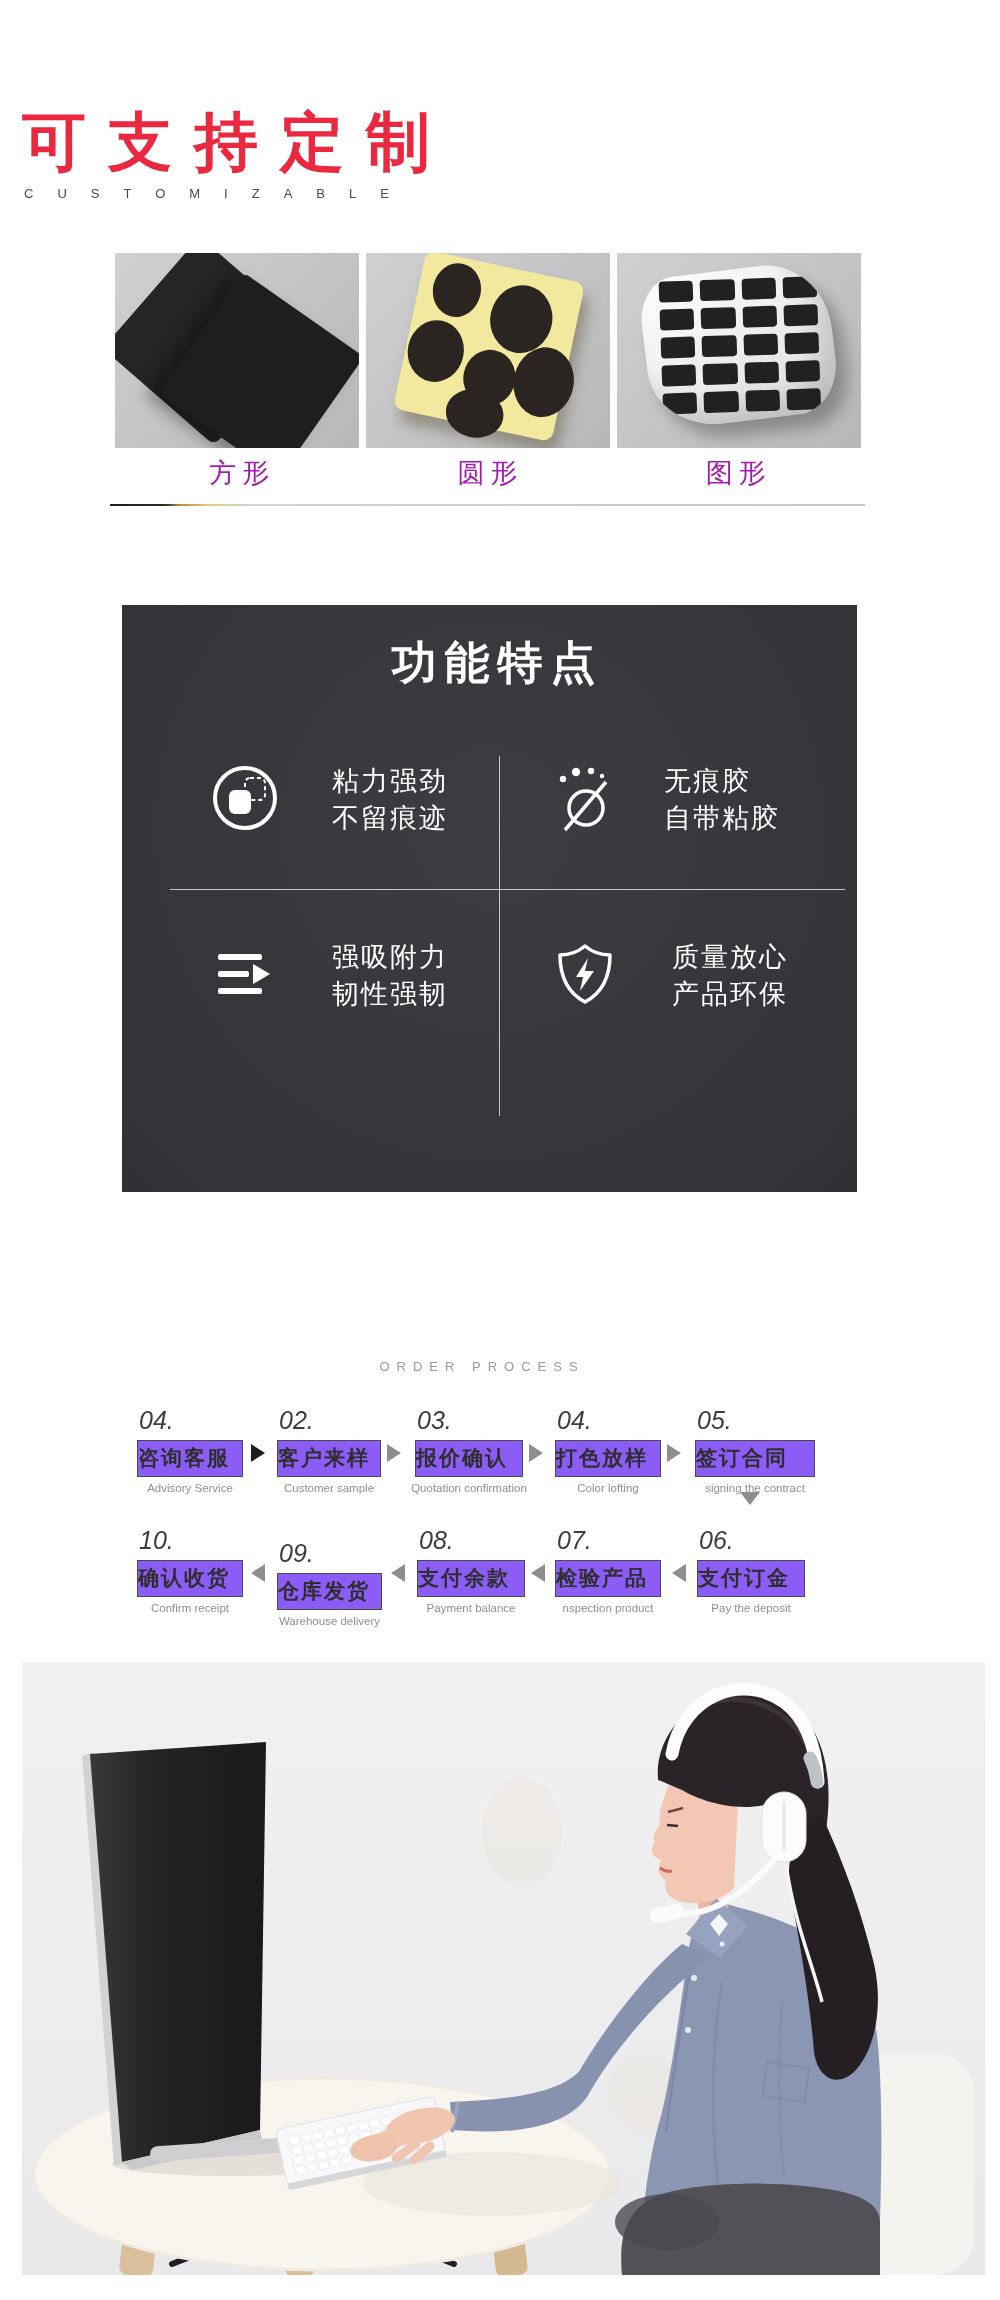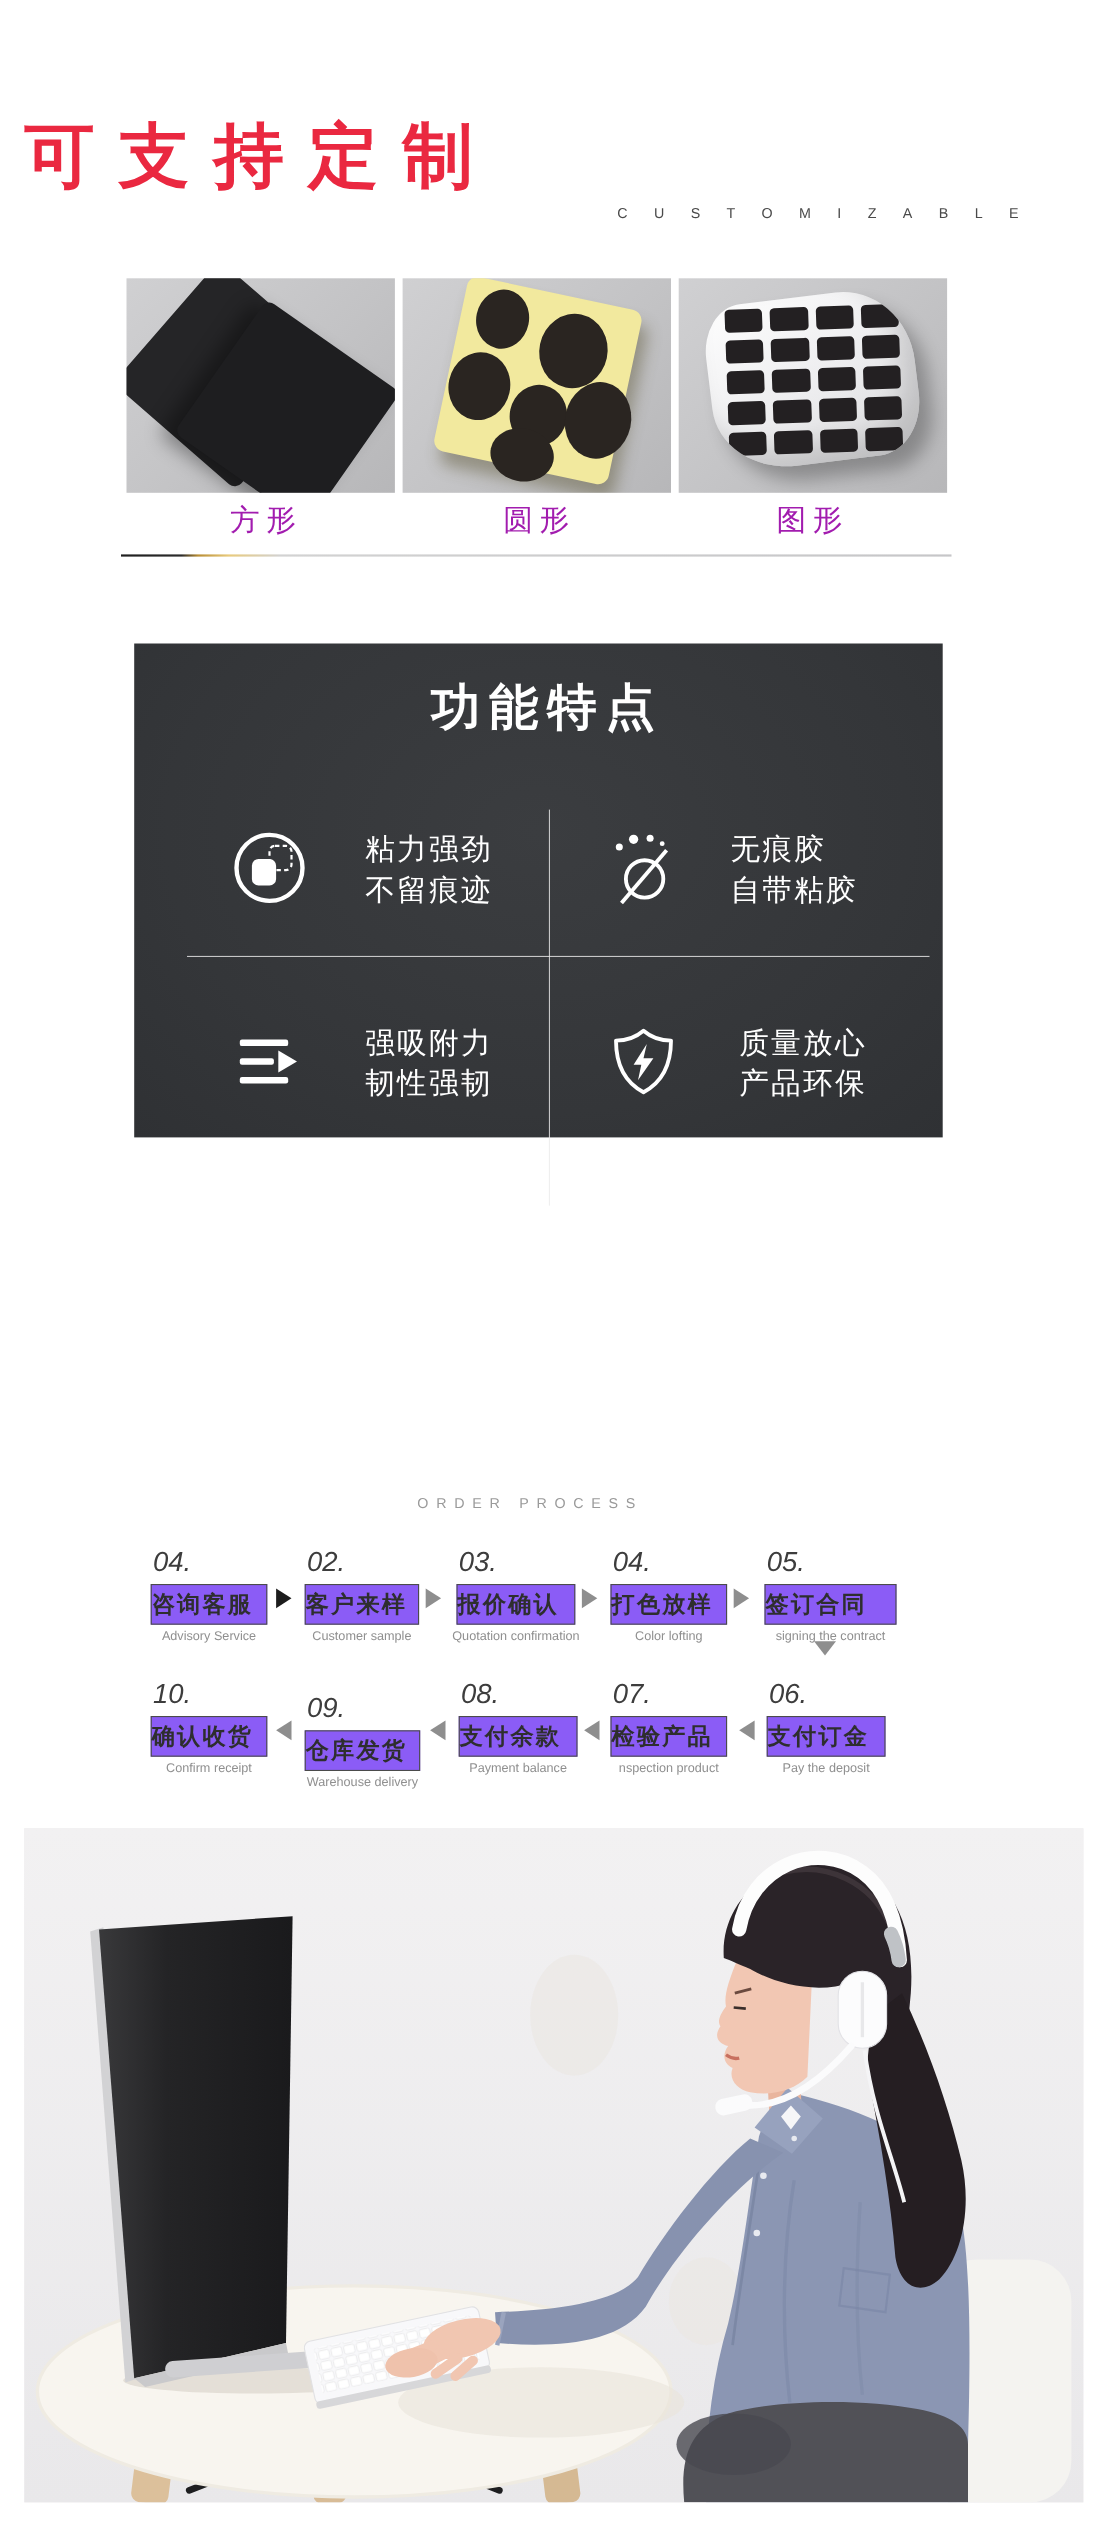--- a/index.html
+++ b/index.html
@@ -2,22 +2,22 @@
 <html><head>
 <meta charset="utf-8">
 <style>
   html,body{margin:0;padding:0;background:#fff;}
   .page{position:relative;width:1000px;height:2300px;background:#fff;overflow:hidden;
         font-family:"Liberation Sans",sans-serif;}
 
   
   .main-title{position:absolute;top:104px;left:0;width:950px;
     font-size:64px;font-weight:800;color:#EA2840;letter-spacing:22px;padding-left:22px;line-height:76px;}
-  .sub-title{position:absolute;top:186px;left:0;width:950px;text-align:right;
-    font-size:13px;color:#4a4a4a;letter-spacing:24px;}
+  .sub-title{position:absolute;top:186px;left:0;width:950px;text-align:left;
+    font-size:13px;color:#4a4a4a;letter-spacing:24px;padding-left:24px;}
 
   
   .products{position:absolute;left:115px;top:253px;display:flex;gap:7px;}
   .pimg{width:244px;height:195px;position:relative;overflow:hidden;
     background:linear-gradient(135deg,#d0d0d2 0%,#c3c3c5 55%,#b7b7b9 100%);}
   .sq{position:absolute;background:#1e1e20;border-radius:8px;width:148px;height:148px;}
   .sq.b{left:18px;top:14px;transform:rotate(41deg);background:#252527;}
   .sq.f{left:72px;top:48px;transform:rotate(35deg);box-shadow:-10px 10px 16px rgba(0,0,0,.35);}
   .sheet{position:absolute;left:42px;top:12px;width:162px;height:162px;background:#F2E99E;
     border-radius:10px;transform:rotate(12deg);box-shadow:8px 12px 14px rgba(90,85,50,.45);}
@@ -28,27 +28,27 @@
     box-shadow:inset -14px -18px 24px rgba(0,0,0,.14),10px 14px 16px rgba(0,0,0,.28);}
   .pat{position:absolute;left:16px;top:10px;right:14px;bottom:14px;display:grid;
     grid-template-columns:repeat(4,1fr);gap:7px;transform:rotate(5deg);}
   .pat div{background:#232022;border-radius:4px;height:21px;}
   .plabels{position:absolute;left:115px;top:455px;width:745px;display:flex;}
   .plabel{flex:1;text-align:center;font-size:27px;color:#a21caf;letter-spacing:6px;padding-left:6px;}
   .divider{position:absolute;left:110px;top:504px;width:755px;height:2px;
     background:linear-gradient(90deg,#1f1f1f 0,#2c2c2c 55px,#b98e35 70px,#e8ca7c 98px,#d2d2d2 145px,#c6c6c8 100%);}
 
   
-  .features{position:absolute;left:122px;top:585px;width:735px;height:449px;
+  .features{position:absolute;left:122px;top:605px;width:735px;height:587px;
     background:radial-gradient(ellipse at 50% 38%,#3b3d40 0%,#343639 65%,#2f3134 100%);}
   .f-title{position:absolute;top:28px;left:0;width:100%;text-align:center;color:#fff;
     font-size:45px;font-weight:800;letter-spacing:8px;padding-left:8px;}
   .vline{position:absolute;left:377px;top:151px;width:1px;height:360px;background:rgba(235,235,235,.8);}
   .hline{position:absolute;left:48px;top:284px;width:675px;height:1px;background:rgba(235,235,235,.8);}
-  .feature{position:absolute;display:flex;align-items:center;gap:52px;height:96px;}
+  .feature{position:absolute;display:flex;gap:52px;height:96px;}
   .f1{left:88px;top:158px;} .f2{left:428px;top:158px;gap:44px;}
   .f3{left:88px;top:334px;} .f4{left:428px;top:334px;}
   .ftext{color:#fff;font-size:27px;line-height:37px;letter-spacing:2px;font-weight:500;}
 
   
   .proc-title{position:absolute;top:1320px;left:0;width:950px;text-align:center;
     font-size:34px;font-weight:800;color:#9C1C1C;letter-spacing:5px;padding-left:5px;}
   .proc-sub{position:absolute;top:1359px;left:0;width:950px;text-align:center;
     font-size:13px;color:#9a9a9a;letter-spacing:7px;padding-left:7px;}
   .step{position:absolute;}

